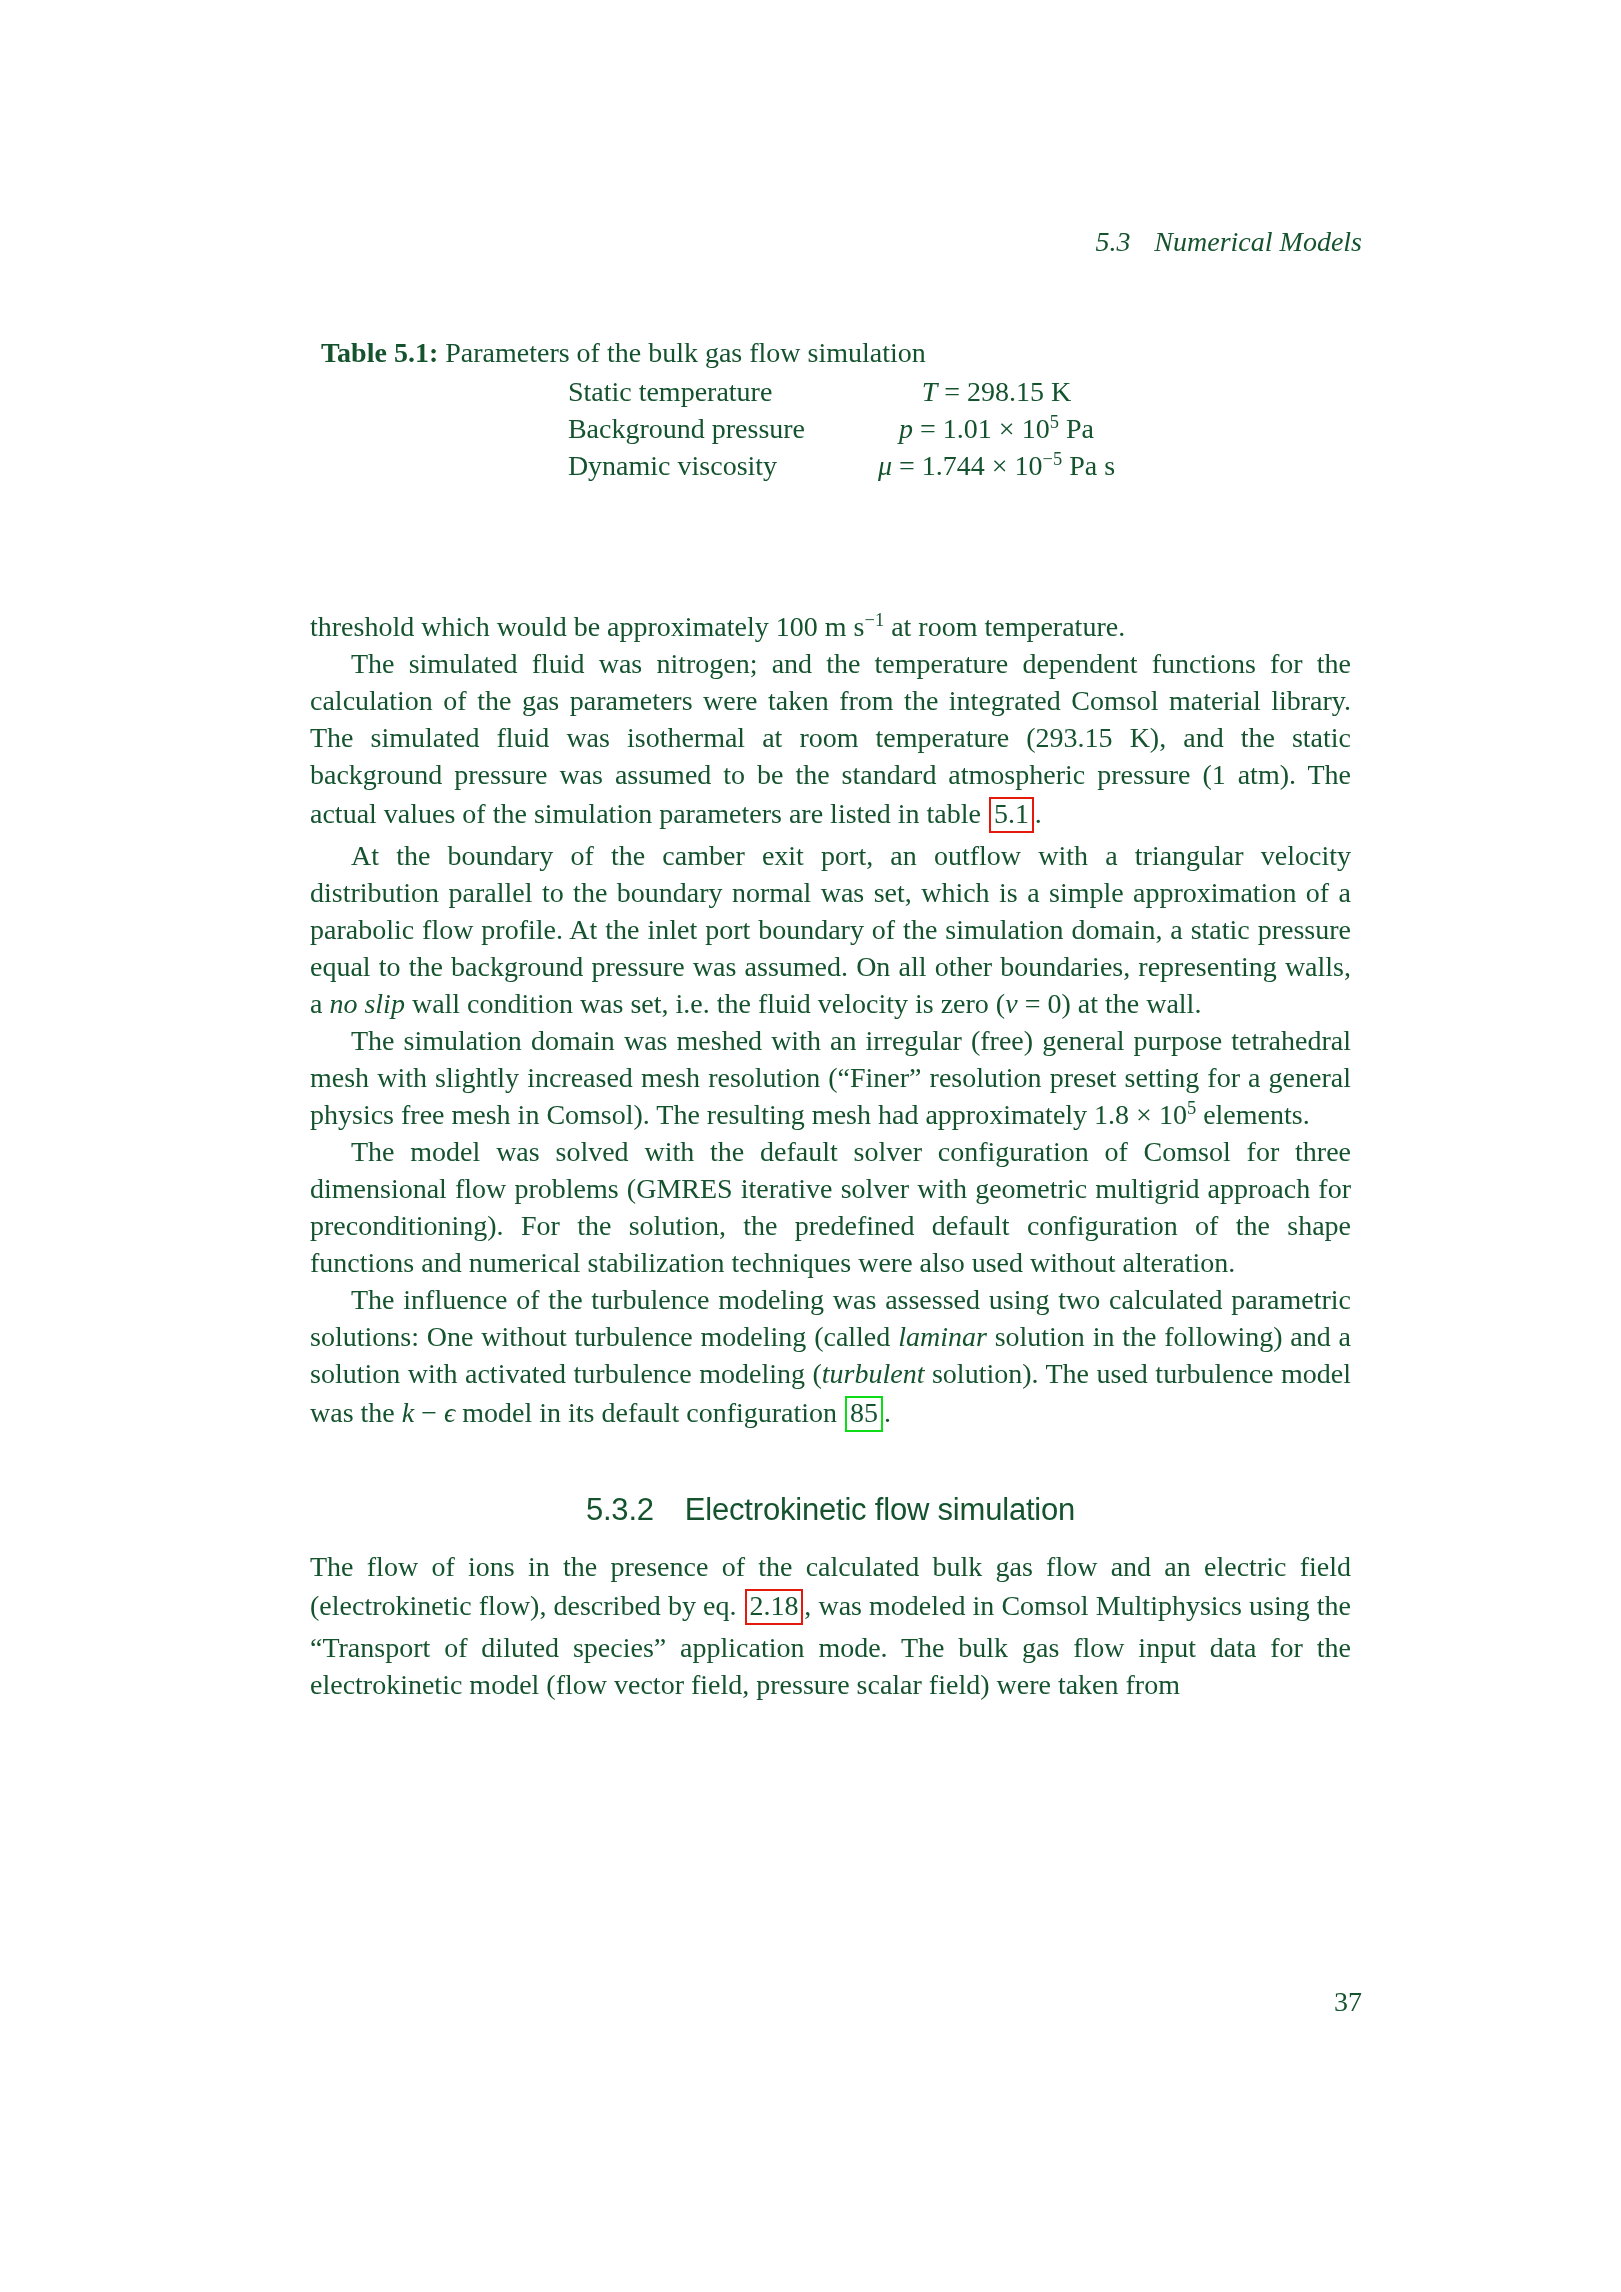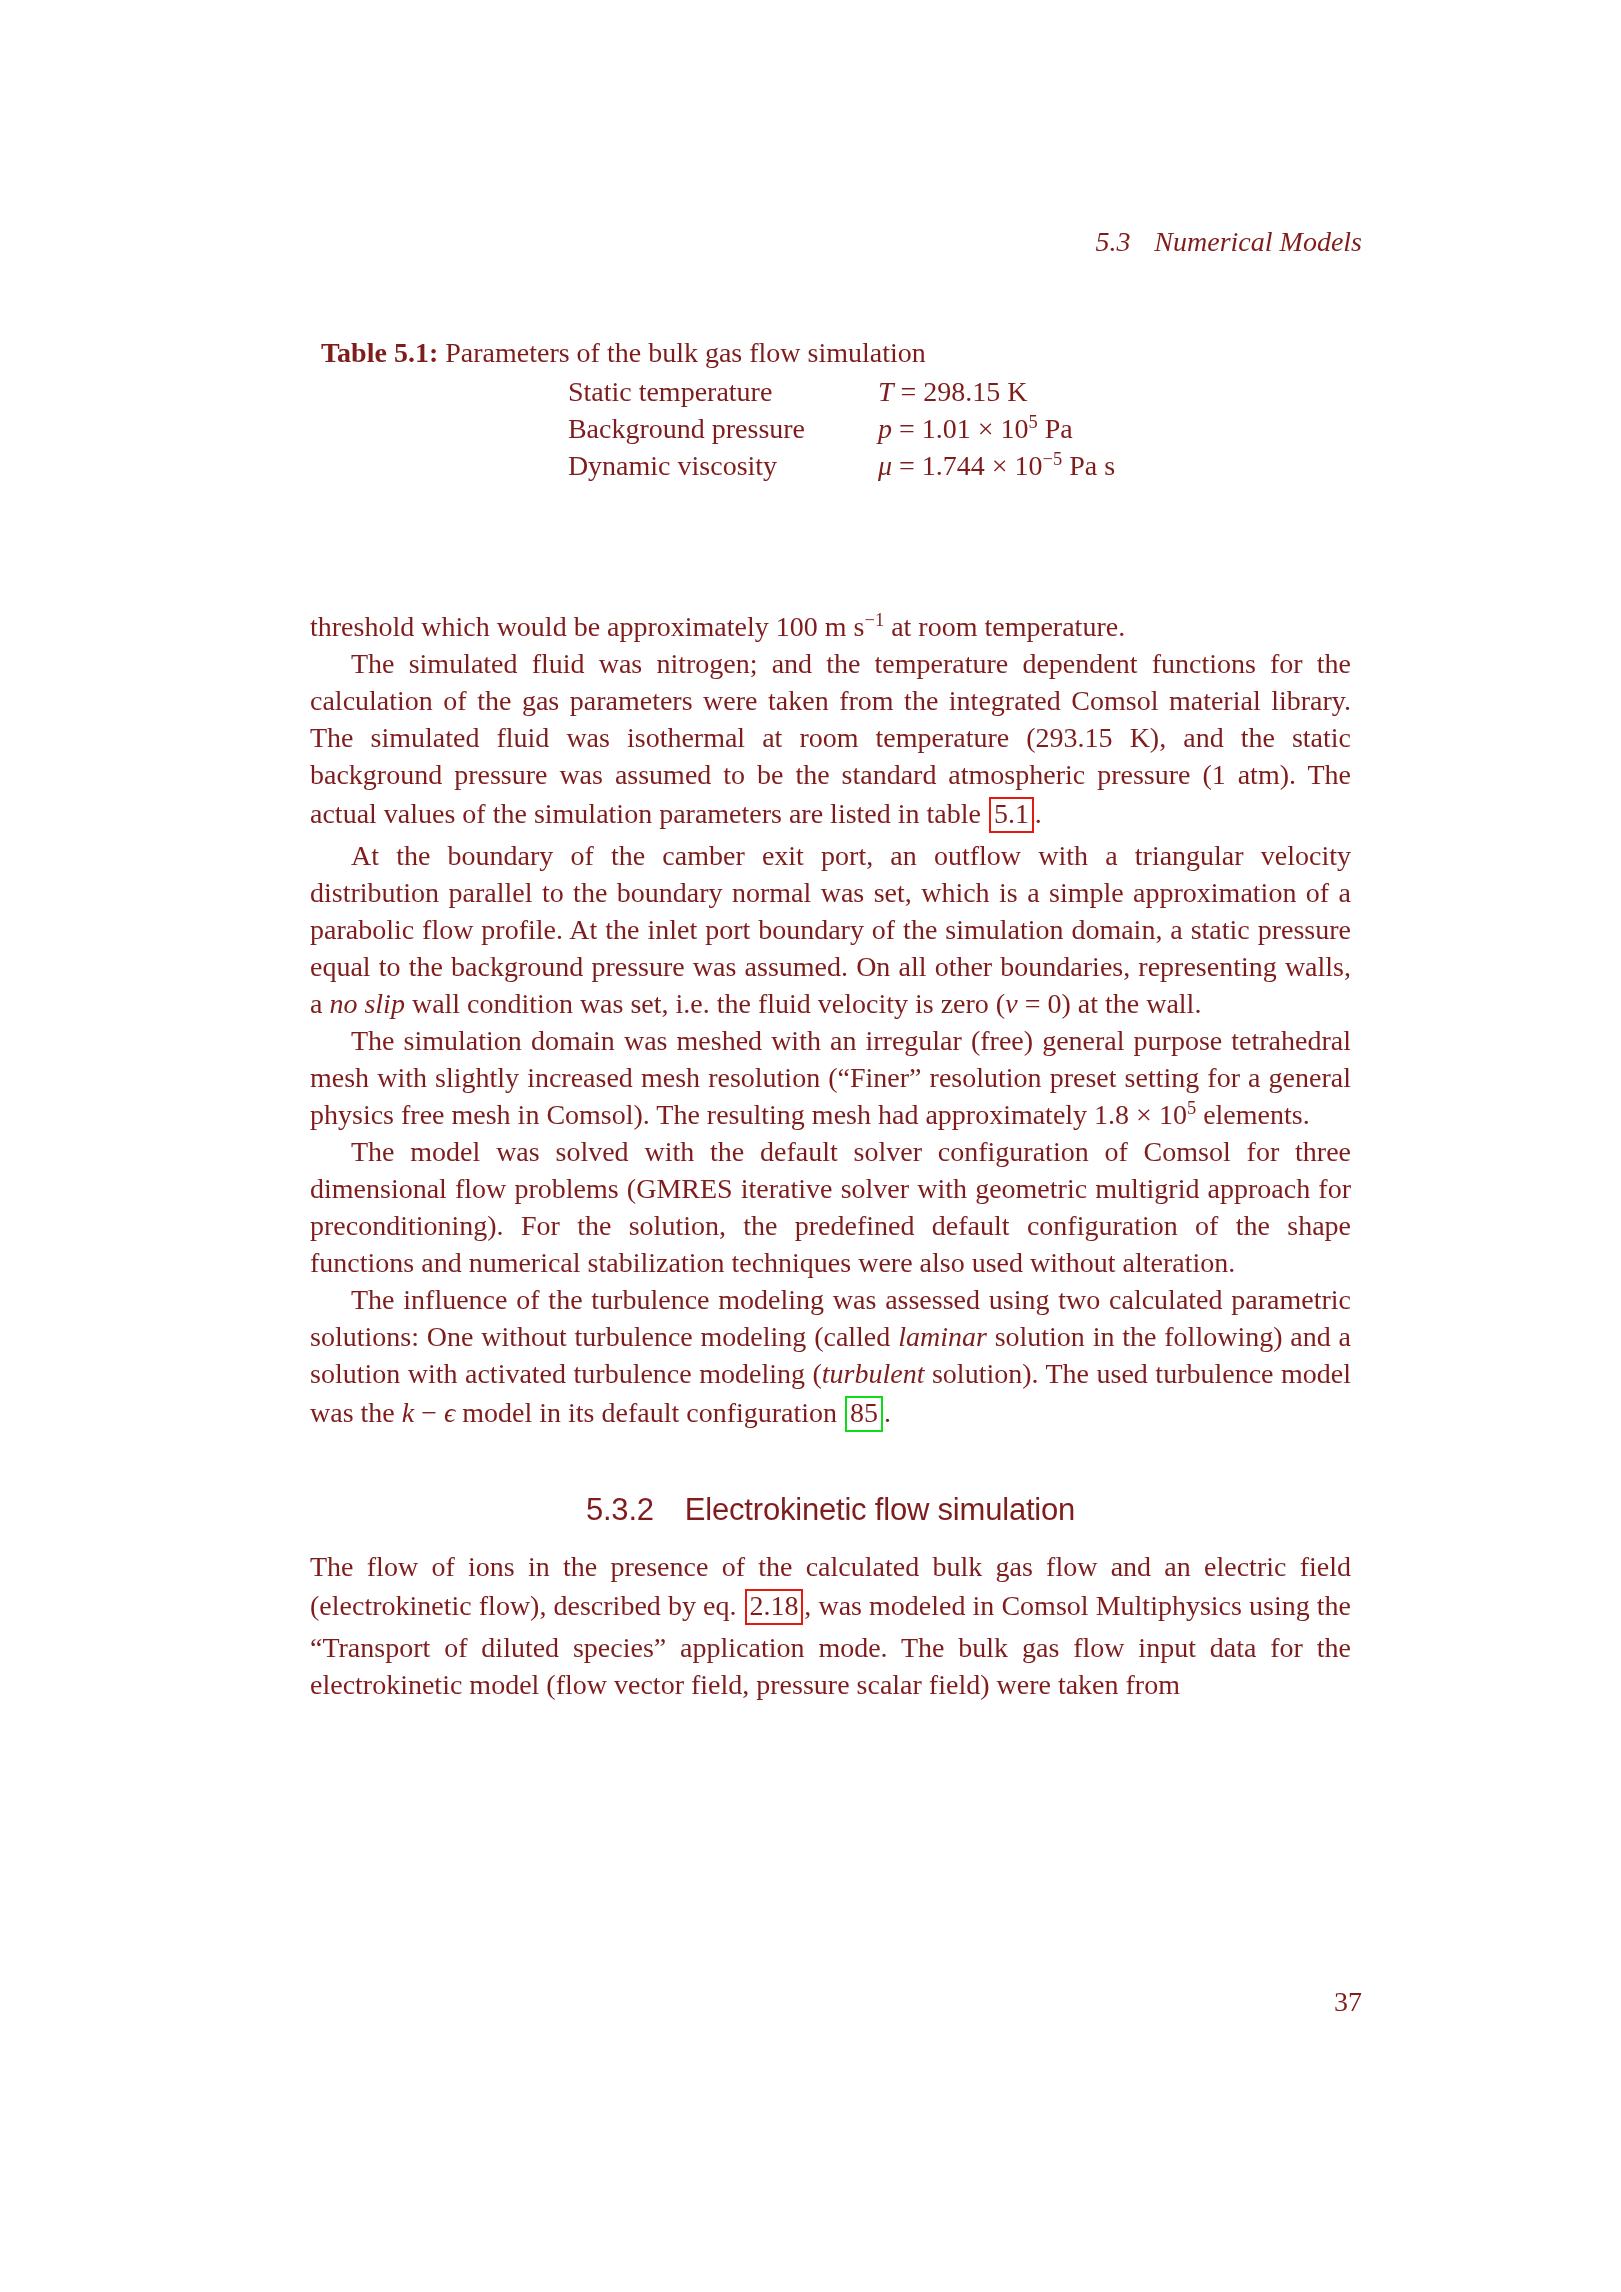--- a/index.html
+++ b/index.html
@@ -1,21 +1,21 @@
 <!DOCTYPE html>
 <html><head>
 <meta charset="utf-8">
 <style>
   html, body { margin: 0; padding: 0; background: #ffffff; }
   .page {
     position: relative;
     width: 1621px;
     height: 2293px;
     background: #ffffff;
-    color: #7f1d1d;
+    color: #14532d;
     font-family: "Liberation Serif", "DejaVu Serif", serif;
     overflow: hidden;
     border-radius: 15px;
   }
   
   .running-header {
     position: absolute;
     top: 226px;
     right: 259px;
     font-style: italic;
@@ -40,21 +40,21 @@
   .param-table {
     width: fit-content;
     margin: 2px auto 0 auto;
   }
   .param-row {
     display: grid;
     grid-template-columns: 310px auto;
     font-size: 28px;
     line-height: 37px;
   }
-  .param-row .pv { white-space: nowrap; }
+  .param-row .pv { white-space: nowrap; text-align: center; }
 
   
   .body-text {
     position: absolute;
     top: 608px;
     left: 310px;
     width: 1041px;
     font-size: 28px;
     line-height: 37px;
     text-align: justify;

